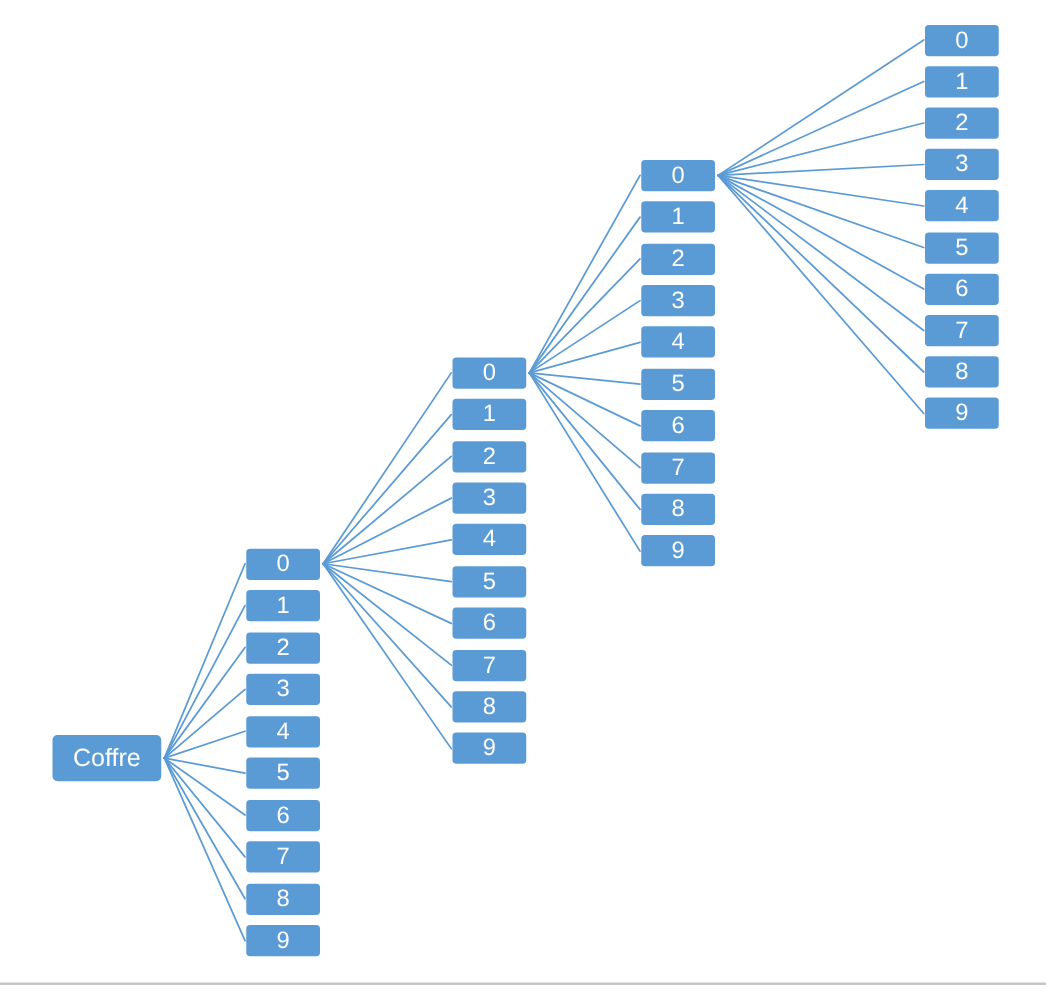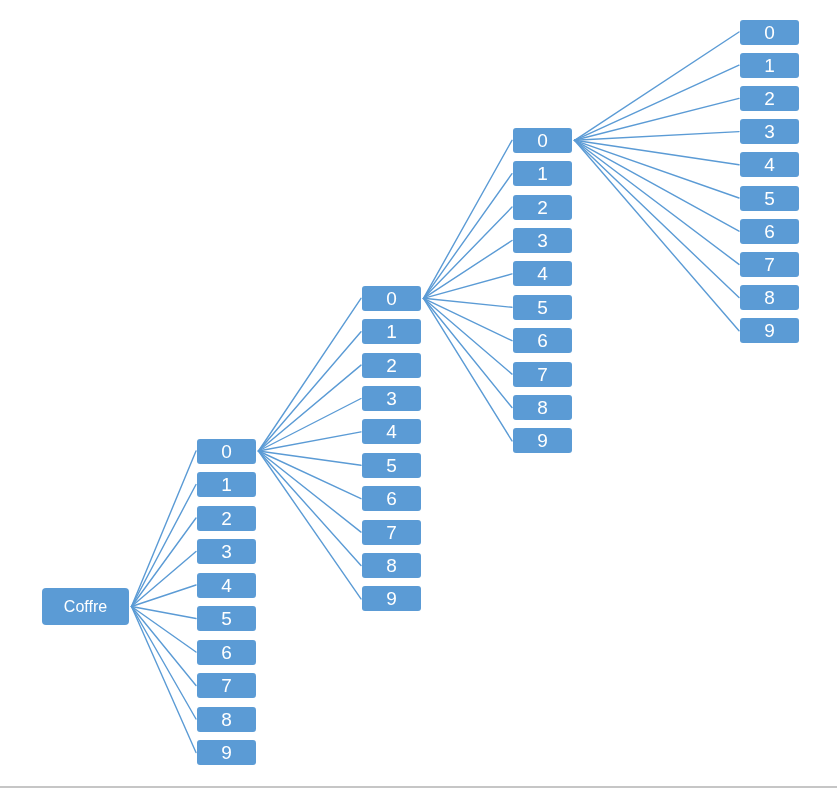--- a/index.html
+++ b/index.html
@@ -12,21 +12,21 @@
   #edges line{stroke:var(--connector,#5b9bd5);stroke-width:1.4;stroke-linecap:round;}
   #nodes{position:absolute;left:0;top:0;width:837px;height:792px;}
   .node{
     position:absolute;box-sizing:border-box;
     background:var(--node-fill,#5b9bd5);
     color:var(--node-text,#ffffff);
     display:flex;align-items:center;justify-content:center;
     font-size:19px;line-height:1;border-radius:3px;
     user-select:none;
   }
-  .node.root{font-size:16px;border-radius:4px;}
+  .node.root{font-size:20px;border-radius:4px;}
   #bottom-divider{
     position:absolute;left:0;top:786px;width:837px;height:2px;
     background:var(--divider,#c6c6c6);
   }
 </style>
 </head>
 <body>
 
 <div class="stage">
   <svg id="edges" viewBox="0 0 837 792">

